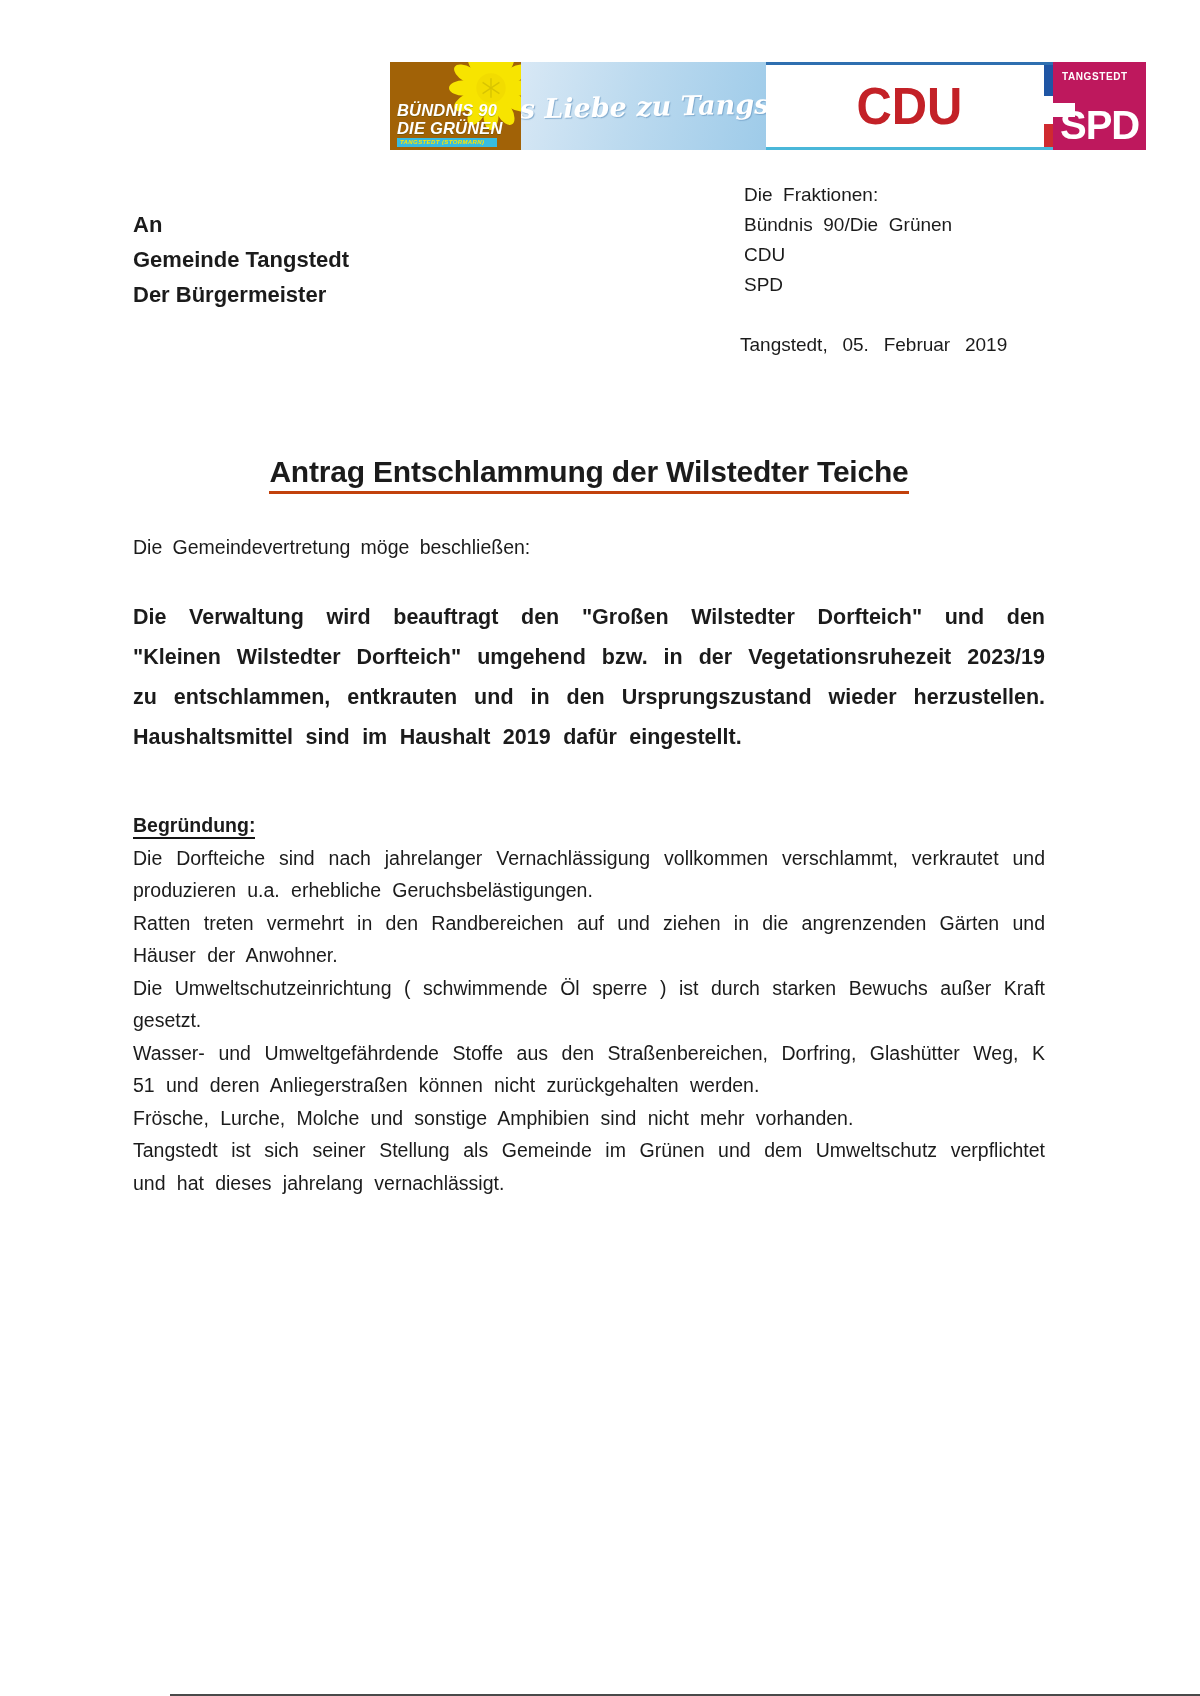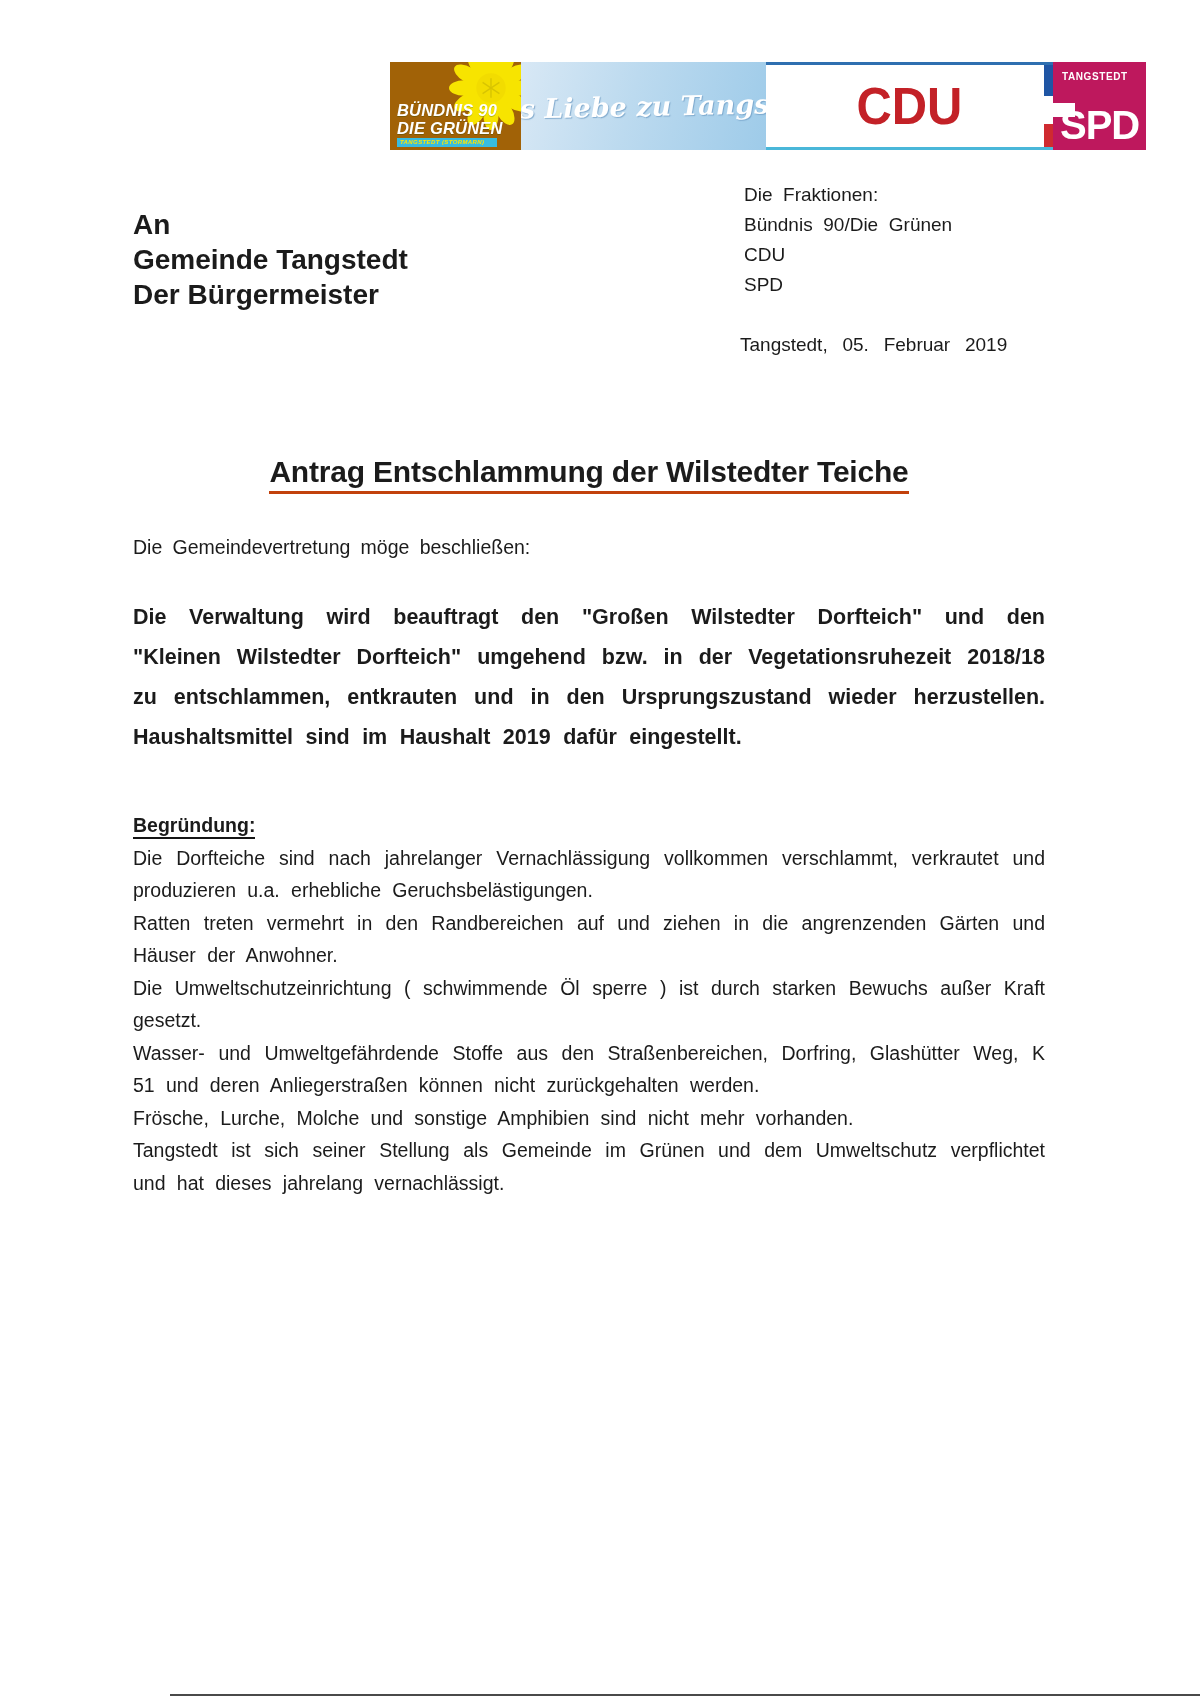--- a/index.html
+++ b/index.html
@@ -41,21 +41,21 @@
   .fs-blue{flex:38;background:#1f55a4;}
   .fs-white{flex:34;background:#ffffff;}
   .fs-red{flex:28;background:#cf2a30;}
 
   .spd-box{width:93px;flex:none;background:#be185d;position:relative;color:#ffffff;overflow:hidden;}
   .spd-top{position:absolute;left:9px;top:9px;font-size:10px;font-weight:bold;letter-spacing:.6px;white-space:nowrap;}
   .spd-streak{position:absolute;left:0;top:47%;width:24%;height:16%;background:#ffffff;}
   .spd-label{position:absolute;left:7px;bottom:2px;font-size:40px;font-weight:bold;letter-spacing:-1px;}
 
   
-  .recipient{position:absolute;left:133px;top:207px;font-size:28px;font-weight:bold;line-height:35px;}
+  .recipient{position:absolute;left:133px;top:207px;font-size:22px;font-weight:bold;line-height:35px;}
   .fraktionen{position:absolute;left:744px;top:180px;font-size:19px;line-height:30px;word-spacing:.28em;}
   .dateline{position:absolute;left:740px;top:330px;font-size:19px;line-height:30px;word-spacing:.5em;}
 
   
   .title{position:absolute;left:133px;top:450px;width:912px;text-align:center;font-size:30px;font-weight:bold;line-height:44px;letter-spacing:-.2px;}
   .title span{border-bottom:3px solid #c2410c;padding-bottom:3px;}
 
   
   .intro{position:absolute;left:133px;top:532px;font-size:19.5px;line-height:30px;word-spacing:.25em;text-align:center;}
   .resolution{
@@ -141,21 +141,21 @@
   </div>
 
   <div class="dateline">Tangstedt, 05. Februar 2019</div>
 
   <div class="title">
     <span>Antrag Entschlammung der Wilstedter Teiche</span>
   </div>
 
   <div class="intro">Die Gemeindevertretung möge beschließen:</div>
 
-  <div class="resolution">Die Verwaltung wird beauftragt den "Großen Wilstedter Dorfteich" und den "Kleinen Wilstedter Dorfteich" umgehend bzw. in der Vegetationsruhezeit 2018/18 zu entschlammen, entkrauten und in den Ursprungszustand wieder herzustellen. Haushaltsmittel sind im Haushalt 2019 dafür eingestellt.</div>
+  <div class="resolution">Die Verwaltung wird beauftragt den "Großen Wilstedter Dorfteich" und den "Kleinen Wilstedter Dorfteich" umgehend bzw. in der Vegetationsruhezeit 2023/19 zu entschlammen, entkrauten und in den Ursprungszustand wieder herzustellen. Haushaltsmittel sind im Haushalt 2019 dafür eingestellt.</div>
 
   <div class="reasoning">
     <div class="reasoning-heading">
       <span>Begründung:</span>
     </div>
     <p>Die Dorfteiche sind nach jahrelanger Vernachlässigung vollkommen verschlammt, verkrautet und produzieren u.a. erhebliche Geruchsbelästigungen.</p>
     <p>Ratten treten vermehrt in den Randbereichen auf und ziehen in die angrenzenden Gärten und Häuser der Anwohner.</p>
     <p>Die Umweltschutzeinrichtung ( schwimmende Öl sperre ) ist durch starken Bewuchs außer Kraft gesetzt.</p>
     <p>Wasser- und Umweltgefährdende Stoffe aus den Straßenbereichen, Dorfring, Glashütter Weg, K 51 und deren Anliegerstraßen können nicht zurückgehalten werden.</p>
     <p>Frösche, Lurche, Molche und sonstige Amphibien sind nicht mehr vorhanden.</p>

